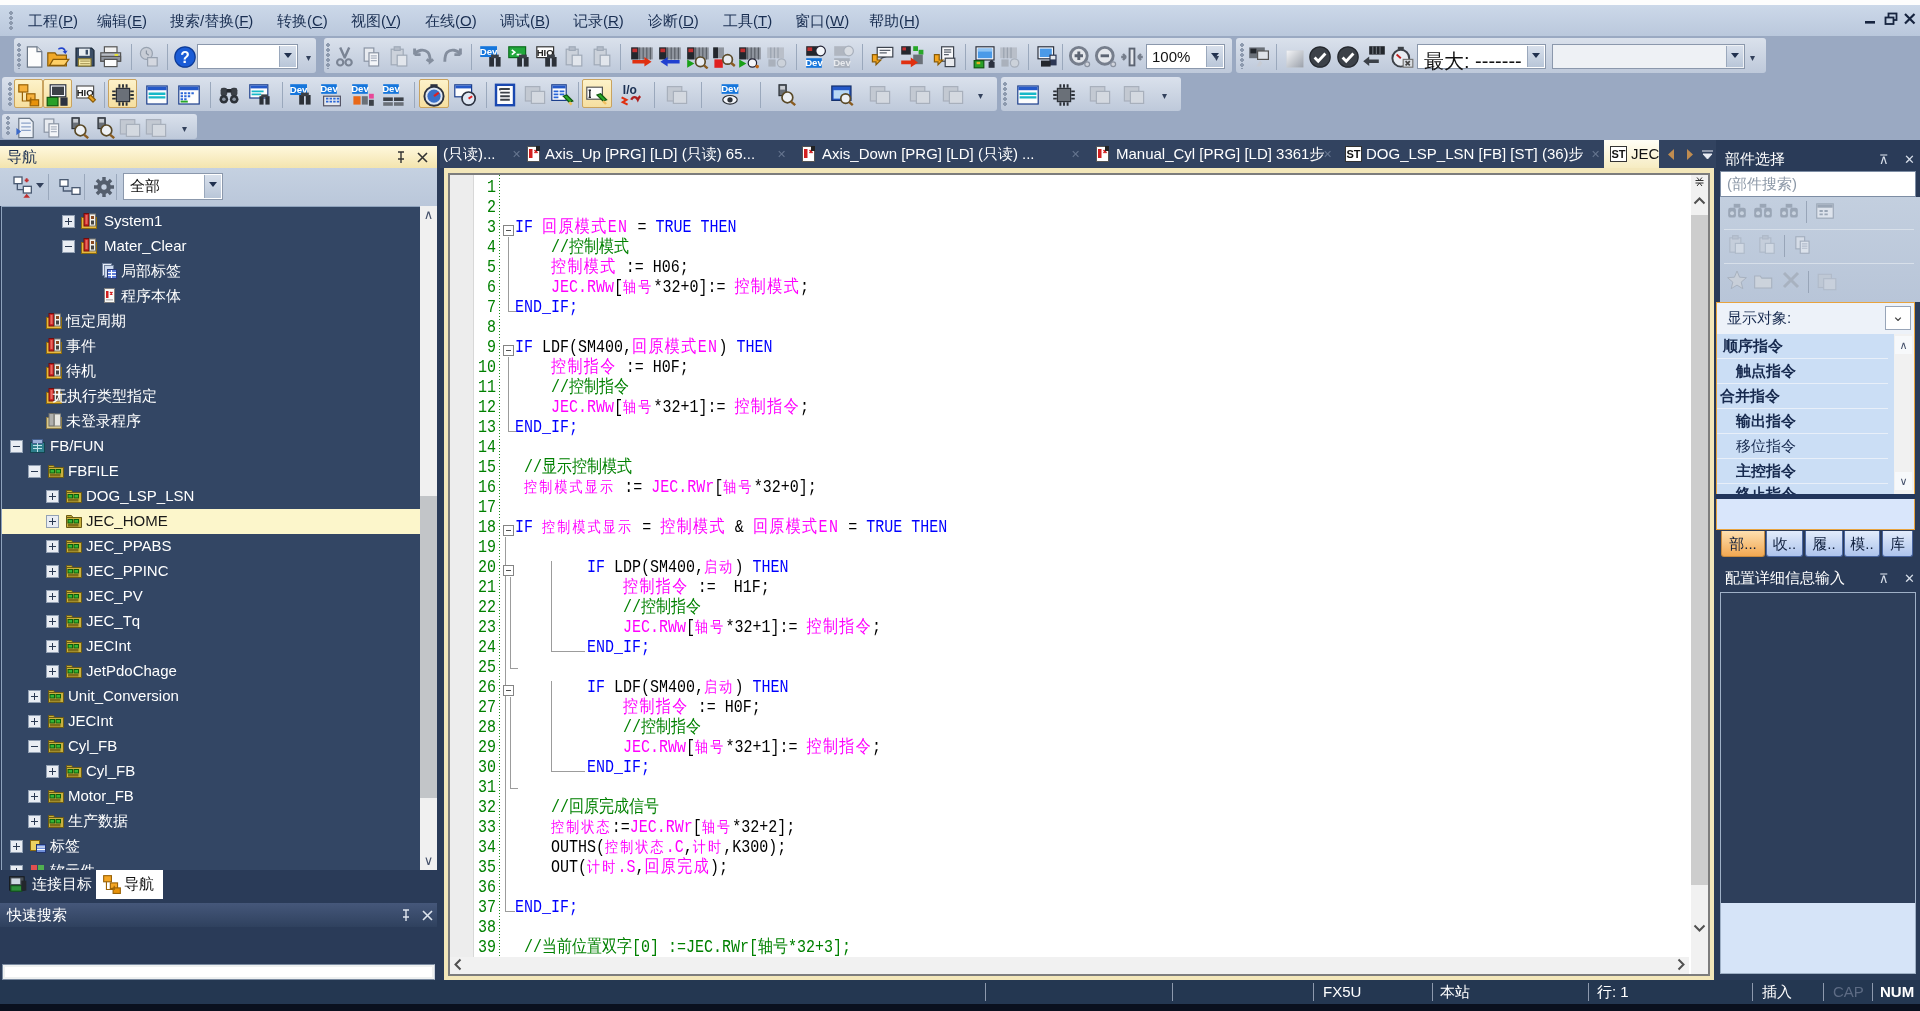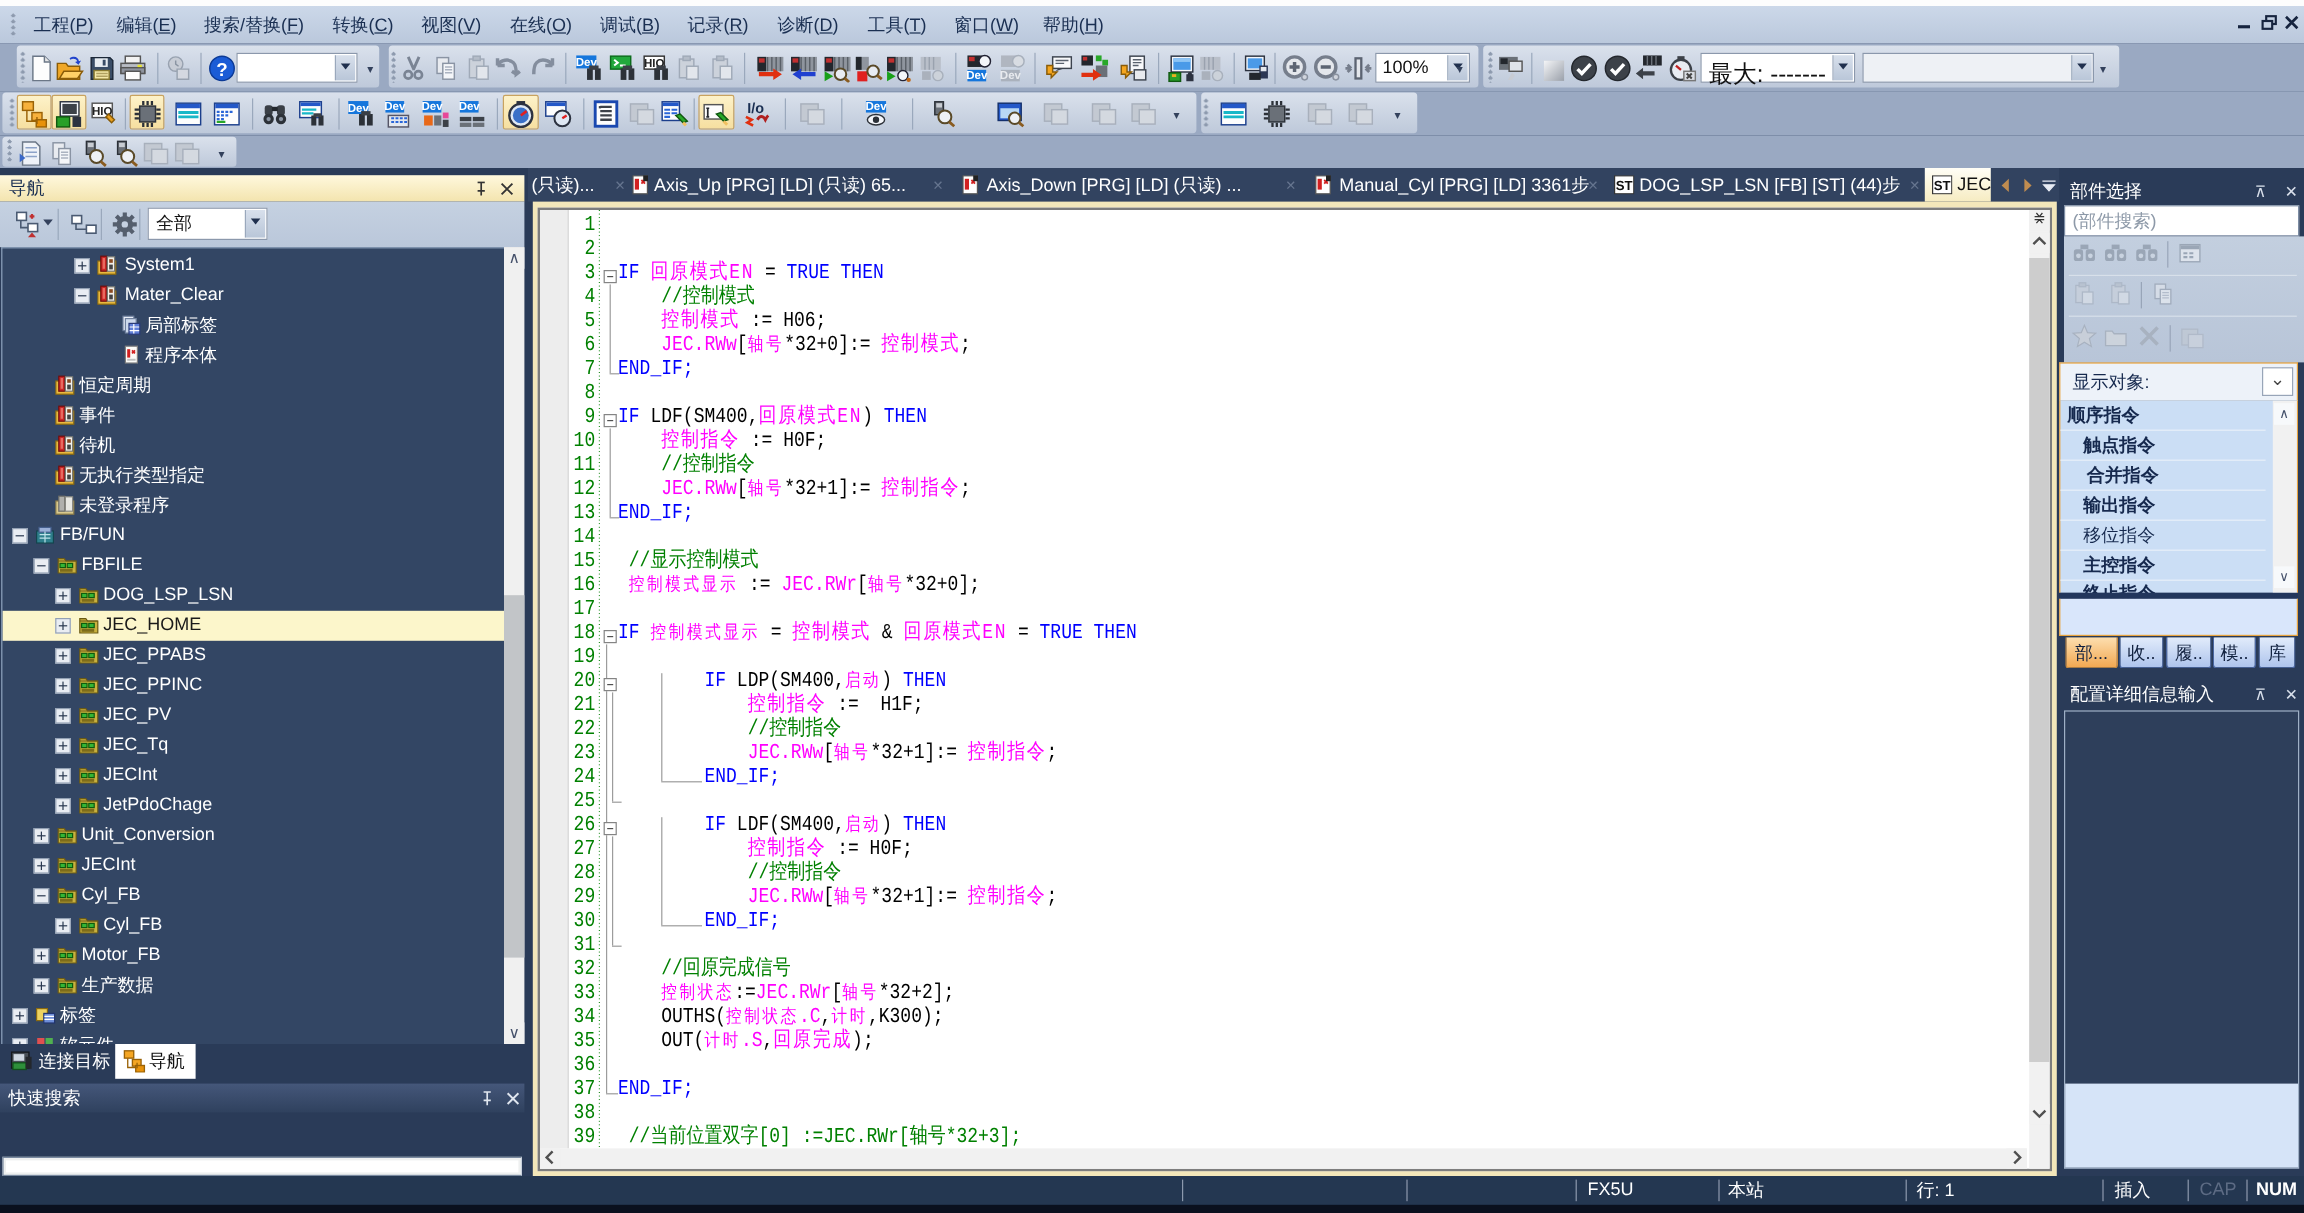--- a/index.html
+++ b/index.html
@@ -922,21 +922,21 @@
     <div class="trow" style="top:152px">
           <svg class="ticon" style="left:44px" width="18" height="18" viewBox="0 0 18 18">
             <use href="#i_prog"></use>
           </svg>
           <span class="lbl" style="left:64px">待机</span>
         </div>
     <div class="trow" style="top:177px">
           <svg class="ticon" style="left:44px" width="18" height="18" viewBox="0 0 18 18">
             <use href="#i_prog"></use>
           </svg>
-          <span class="lbl" style="left:64px">无执行类型指定</span>
+          <span class="lbl" style="left:50px">无执行类型指定</span>
         </div>
     <div class="trow" style="top:202px">
           <svg class="ticon" style="left:44px" width="18" height="18" viewBox="0 0 18 18">
             <use href="#i_proggray"></use>
           </svg>
           <span class="lbl" style="left:64px">未登录程序</span>
         </div>
     <div class="trow" style="top:227px">
           <span class="pm" style="left:8px"></span>
           <svg class="ticon" style="left:27px" width="18" height="18" viewBox="0 0 18 18">
@@ -1121,21 +1121,21 @@
           <rect x="3" y="3" width="3.5" height="9" fill="#d22020"></rect>
           <path d="M8.5 4l3 3M11.5 4l-3 3" stroke="#d22020" stroke-width="1.5"></path>
           <rect x="10" y="0" width="4" height="5" fill="#222"></rect>
         </svg>
     <span class="tab" style="left:676px">Manual_Cyl [PRG] [LD] 3361步</span>
         <span class="tabx" style="left:883px">✕</span>
     <svg style="position:absolute;left:905px;top:6px" width="17" height="16">
           <rect x="0.5" y="0.5" width="16" height="15" fill="#fff" stroke="#333"></rect>
           <text x="8.5" y="12" font-size="11" font-weight="bold" fill="#111" text-anchor="middle" font-family="Liberation Sans">ST</text>
         </svg>
-    <span class="tab" style="left:926px">DOG_LSP_LSN [FB] [ST] (44)步</span>
+    <span class="tab" style="left:926px">DOG_LSP_LSN [FB] [ST] (36)步</span>
         <span class="tabx" style="left:1151px">✕</span>
     <div style="position:absolute;left:1164px;top:0;width:55px;height:28px;background:linear-gradient(#fffef6,#f6ecc2)"></div>
     <svg style="position:absolute;left:1170px;top:6px" width="17" height="16">
           <rect x="0.5" y="0.5" width="16" height="15" fill="#fff" stroke="#333"></rect>
           <text x="8.5" y="12" font-size="11" font-weight="bold" fill="#111" text-anchor="middle" font-family="Liberation Sans">ST</text>
         </svg>
     <span class="tab" style="left:1191px;color:#111">JEC</span>
     <svg style="position:absolute;left:1225px;top:8px" width="13" height="13">
           <path d="M9 1L3 6.5L9 12z" fill="#c08c50"></path>
         </svg>
@@ -1287,21 +1287,21 @@
      <span style="position:absolute;right:3px;top:3px;width:26px;height:24px;background:#fff;border:1px solid #98a5b8;color:#444;text-align:center">⌄</span>
       </div>
   <div id="rlist">
     <div class="rrow" style="top:0;font-weight:bold">
           <span style="position:absolute;left:6px;top:3px">顺序指令</span>
         </div>
     <div class="rrow" style="top:25px;font-weight:bold">
           <span style="position:absolute;left:19px;top:3px">触点指令</span>
         </div>
     <div class="rrow" style="top:50px;font-weight:bold">
-          <span style="position:absolute;left:22px;top:3px">合并指令</span>
+          <span style="position:absolute;left:3px;top:3px">合并指令</span>
         </div>
     <div class="rrow" style="top:75px;font-weight:bold">
           <span style="position:absolute;left:19px;top:3px">输出指令</span>
         </div>
     <div class="rrow" style="top:100px;font-weight:normal">
           <span style="position:absolute;left:19px;top:3px">移位指令</span>
         </div>
     <div class="rrow" style="top:125px;font-weight:bold">
           <span style="position:absolute;left:19px;top:3px">主控指令</span>
         </div>

